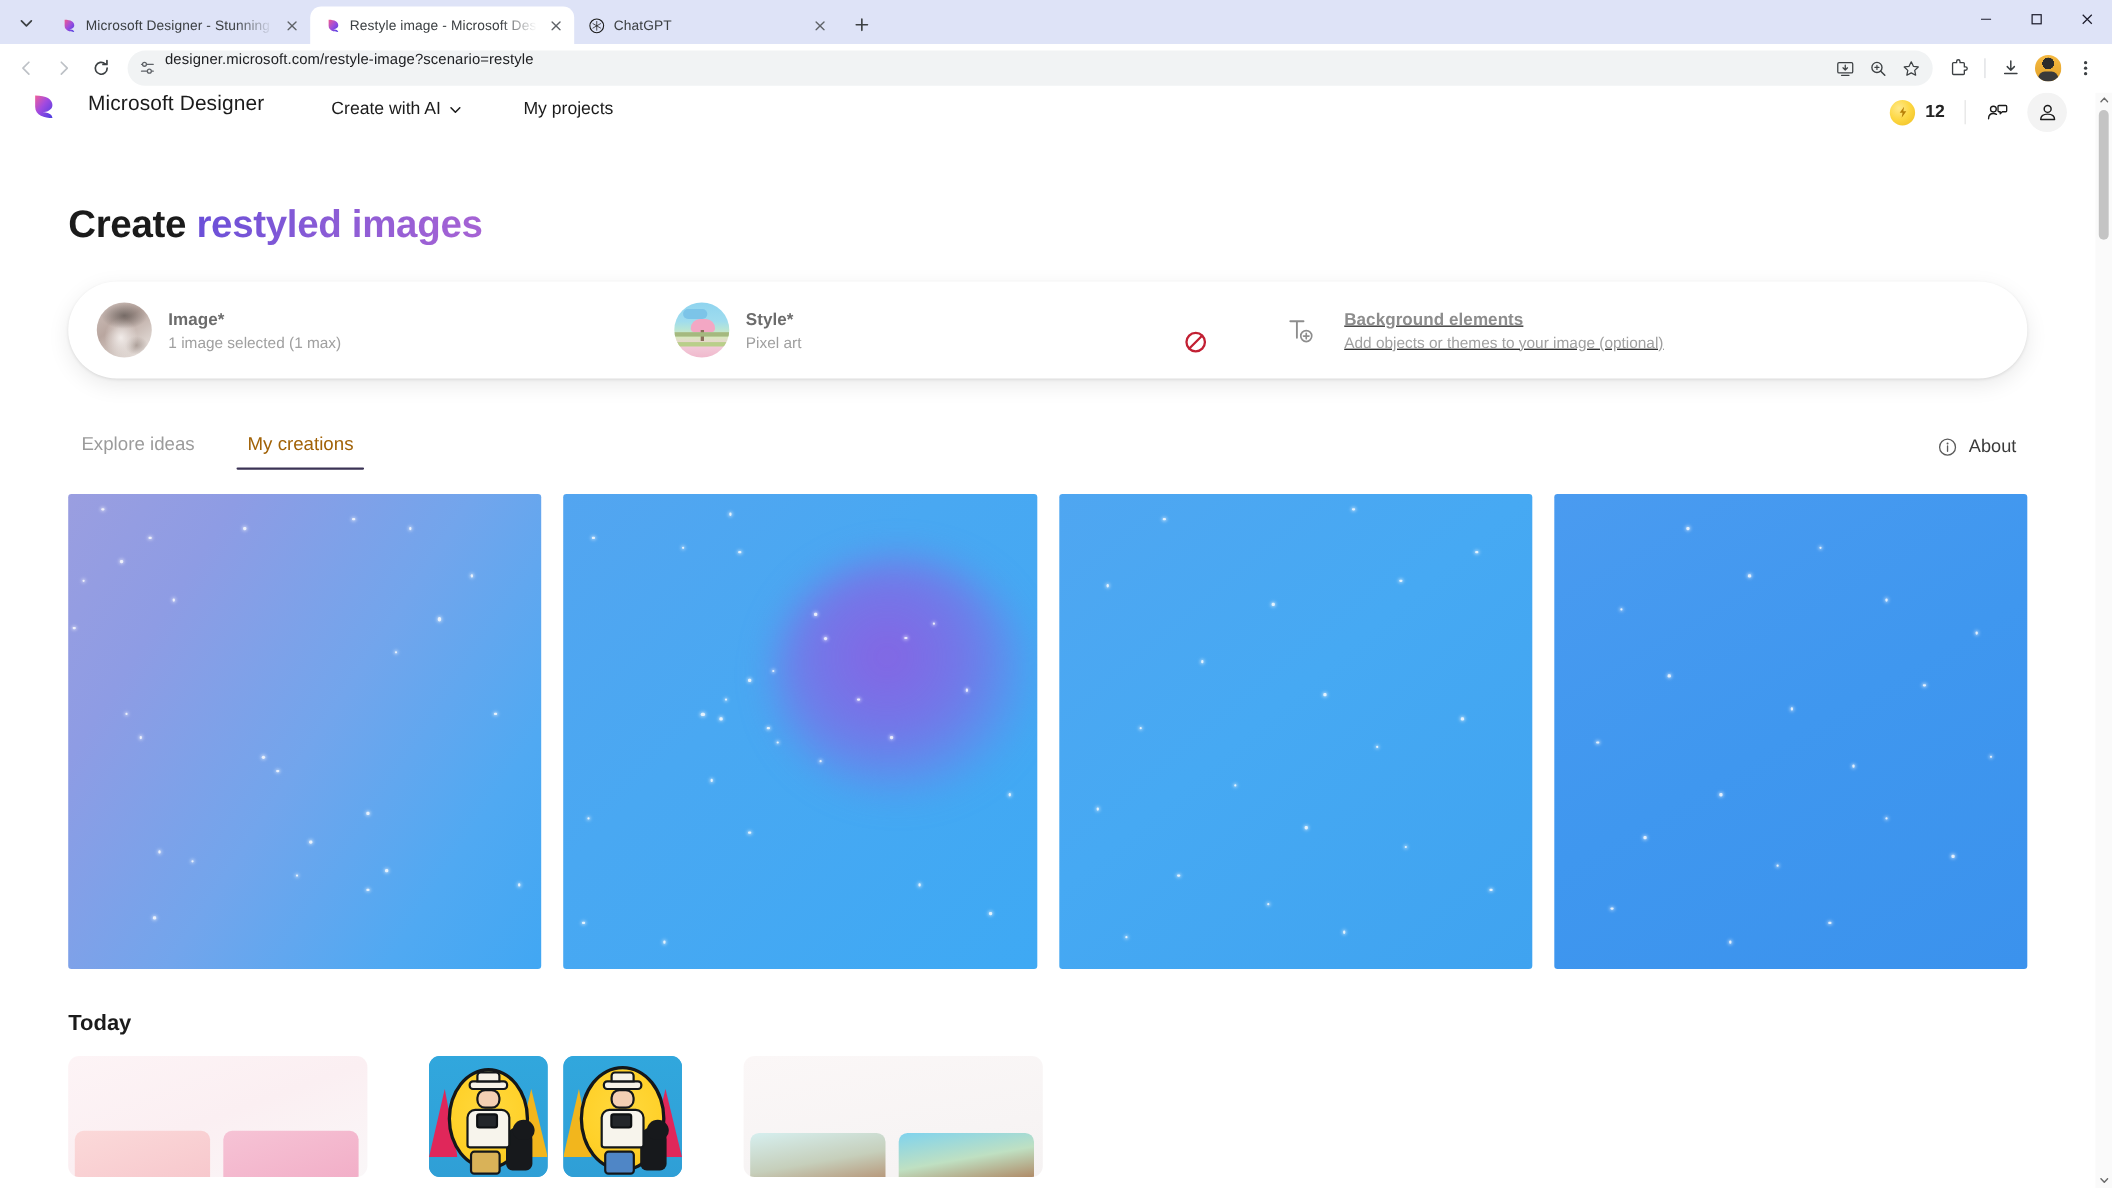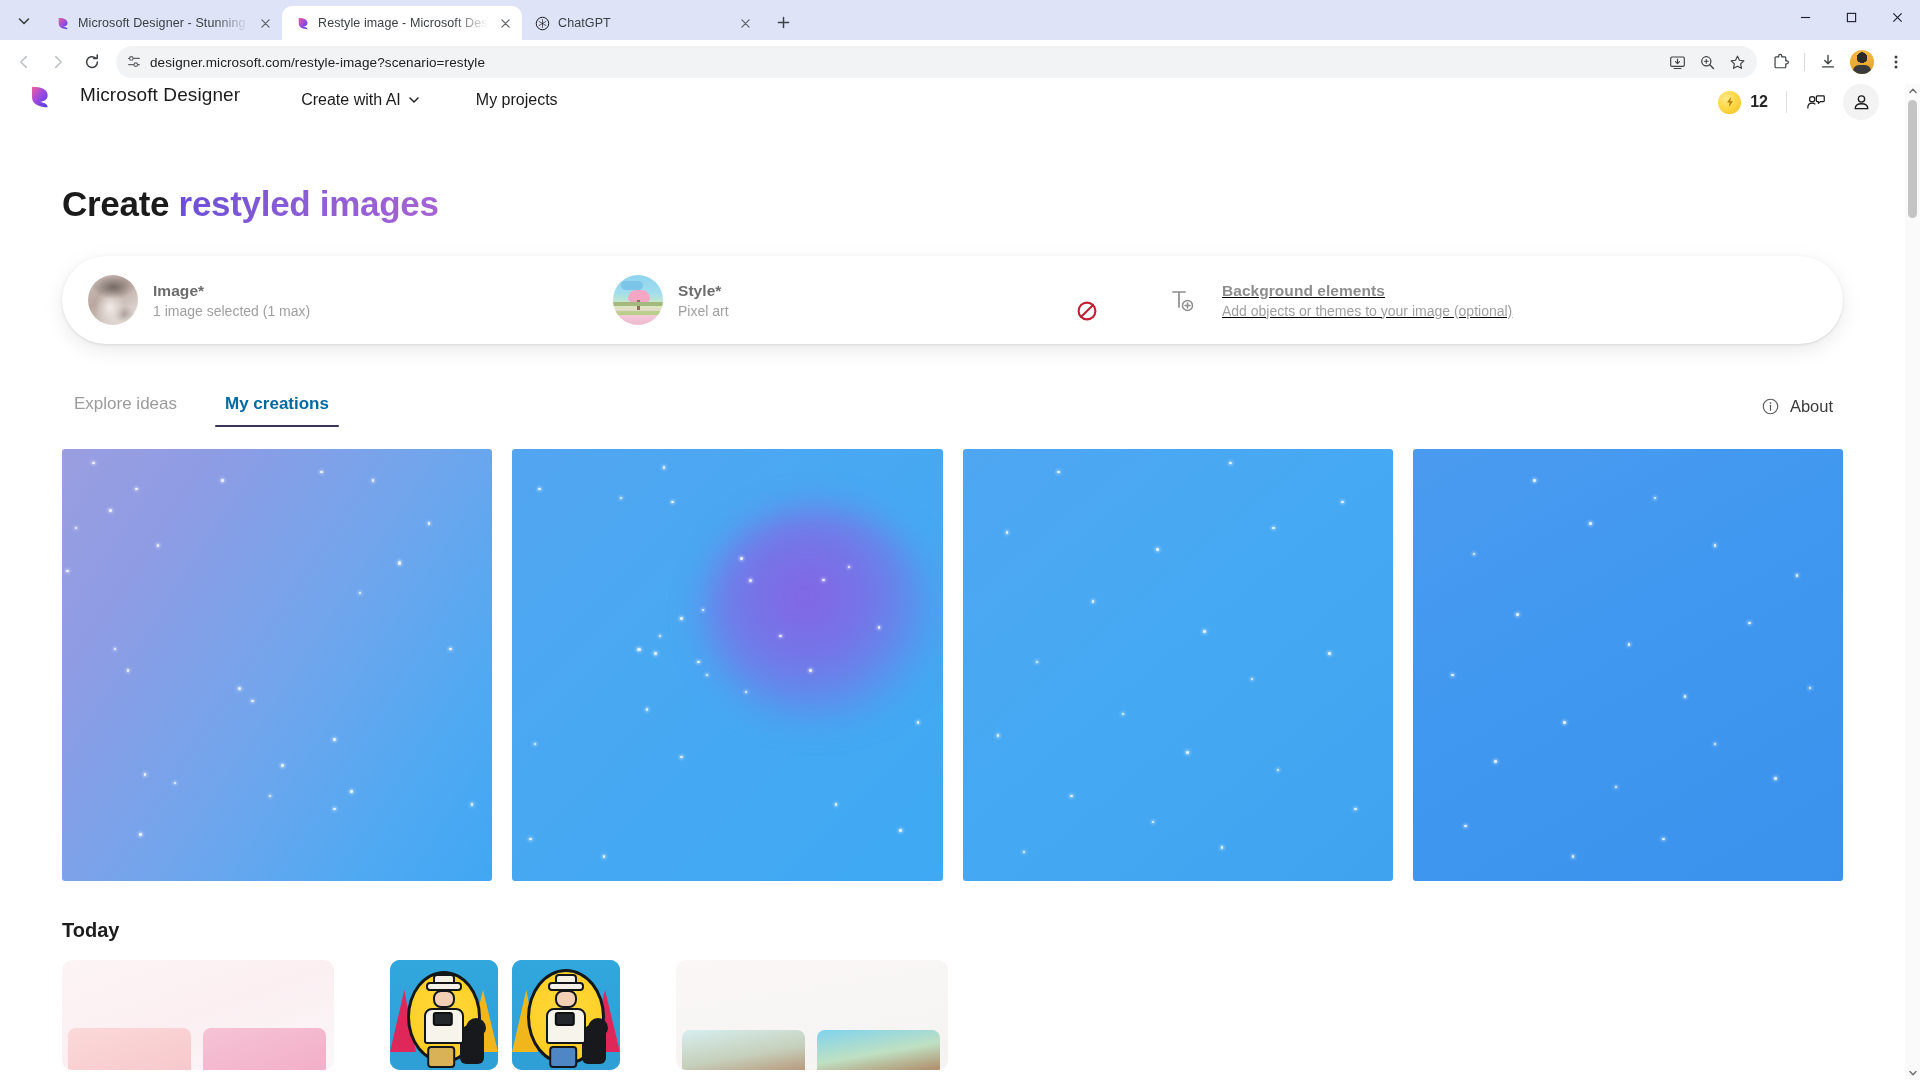--- a/index.html
+++ b/index.html
@@ -53,21 +53,21 @@
     height: 44px; background: #ffffff; display: flex; align-items: center;
     padding: 0 8px; gap: 2px; flex: 0 0 44px;
   }
   .navbtn {
     width: 32px; height: 32px; border-radius: 50%; display: flex;
     align-items: center; justify-content: center; cursor: pointer; flex: 0 0 32px;
   }
 
   .omnibox {
     flex: 1; height: 32px; background: #f1f3f4; border-radius: 16px;
-    display: flex; align-items: center; padding: 0 6px 0 10px; margin: 0 6px;
+    display: flex; padding: 0 6px 0 10px; margin: 0 6px;
     gap: 8px; cursor: text;
   }
   .omnibox-url { font-size: 13.5px; color: #202124; letter-spacing: .1px; }
   .omni-right { margin-left: auto; display: flex; align-items: center; gap: 2px; }
   .omni-icon { width: 28px; height: 28px; border-radius: 50%; display: flex; align-items: center; justify-content: center; cursor: pointer; }
   .tb-icon { width: 32px; height: 32px; border-radius: 50%; display: flex; align-items: center; justify-content: center; cursor: pointer; flex: 0 0 32px; }
   .tb-sep { width: 1px; height: 18px; background: #d8dadd; margin: 0 5px; }
   .avatar-img {
     width: 24px; height: 24px; border-radius: 50%;
     background: radial-gradient(circle at 50% 32%, #2b2b2b 0 26%, transparent 27%),
@@ -182,21 +182,21 @@
   }
 
   
   .tabs-row {
     display: flex; align-items: center; margin-top: 42px; gap: 24px; position: relative;
   }
   .ctab {
     font-size: 17px; padding: 8px 12px 13px; cursor: pointer; position: relative;
     color: #9b9b9b; white-space: nowrap;
   }
-  .ctab.active { color: #0369a1; font-weight: 700; }
+  .ctab.active { color: #a16207; font-weight: 400; }
   .ctab.active::after {
     content: ''; position: absolute; left: 2px; right: 2px; bottom: 0;
     height: 2.5px; background: #3b3355; border-radius: 2px;
   }
   .about {
     margin-left: auto; display: flex; align-items: center; gap: 10px;
     font-size: 16.5px; color: #3a3a3a; cursor: pointer; padding: 6px 10px; border-radius: 6px;
   }
 
   

